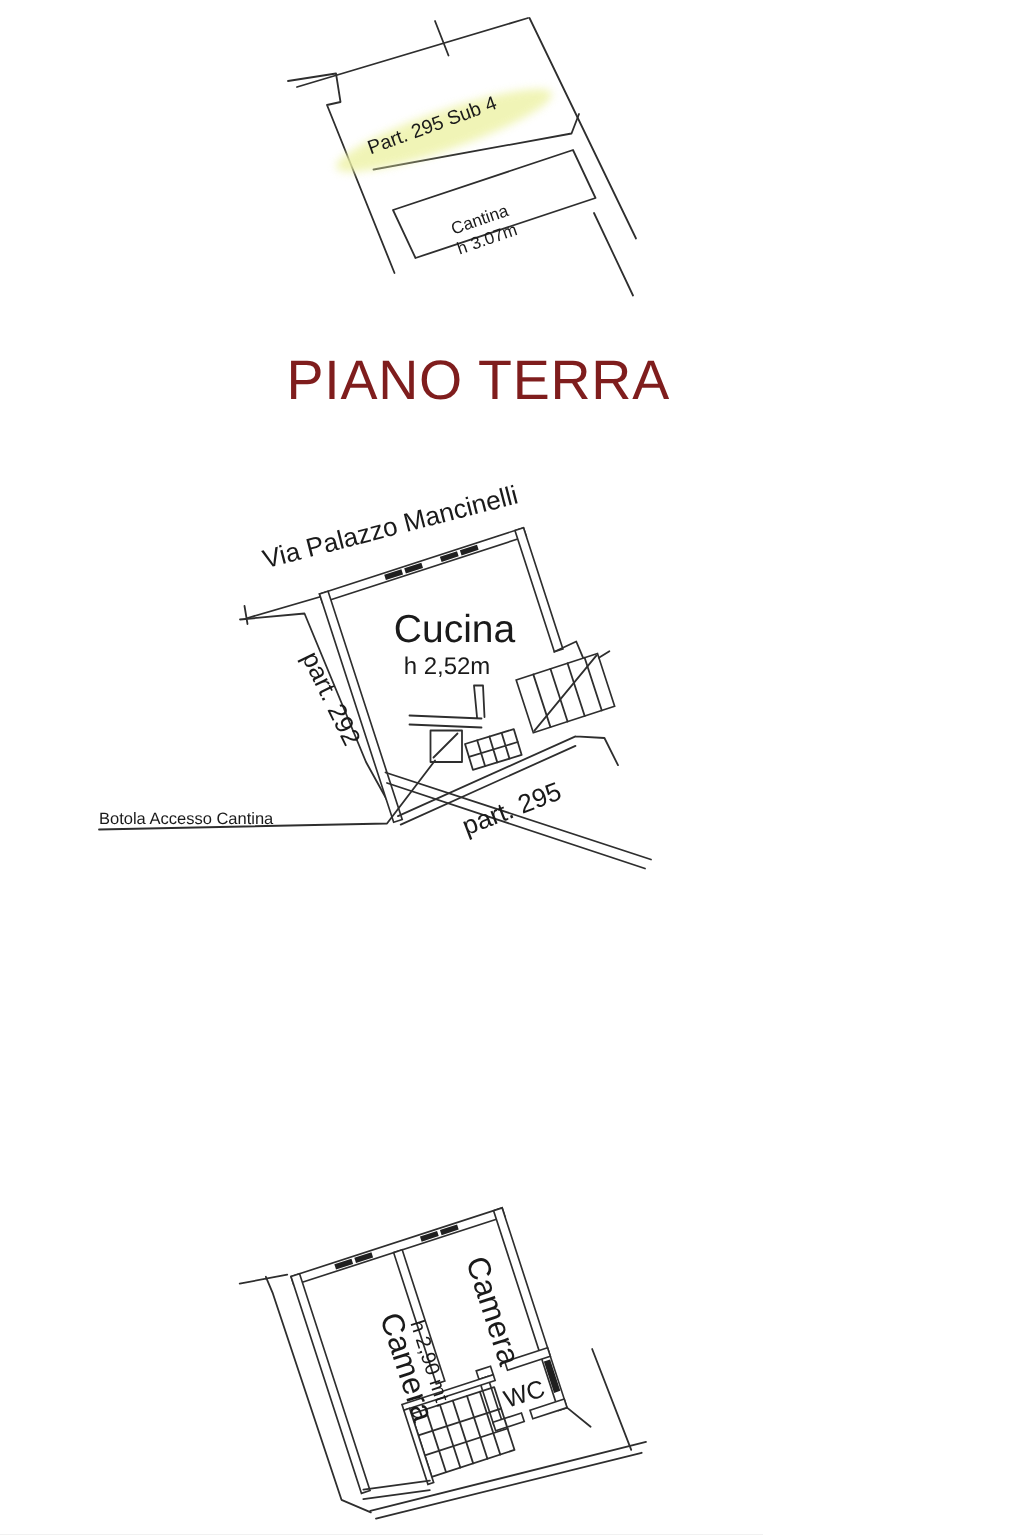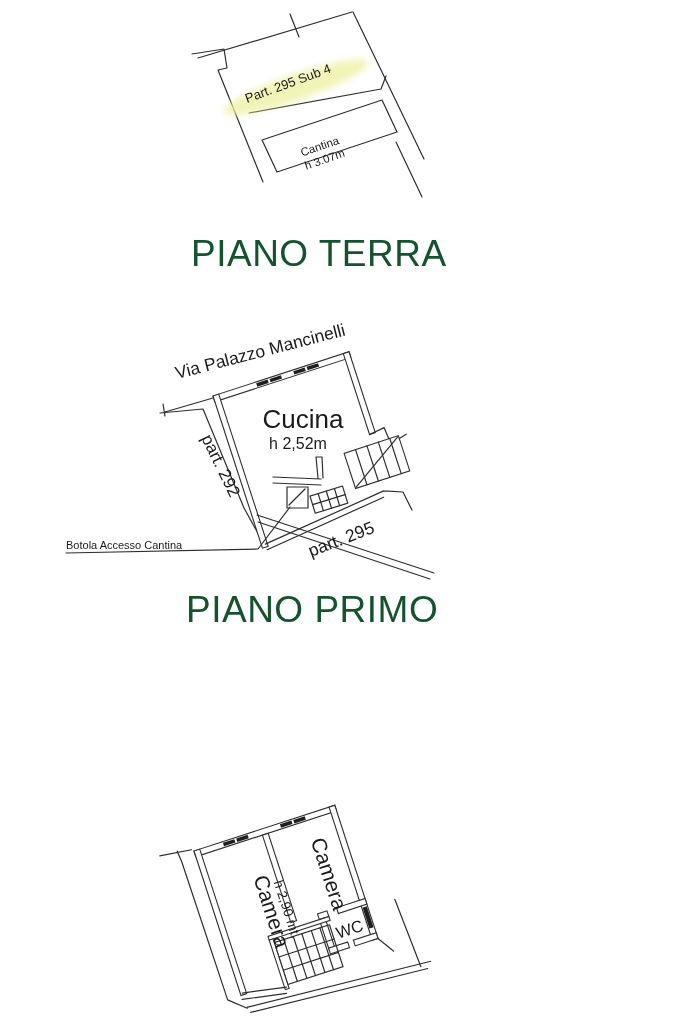--- a/index.html
+++ b/index.html
@@ -11,21 +11,21 @@
     overflow:hidden;
   }
   svg{position:absolute;left:0;top:0;}
   svg .ln{fill:none;stroke:#2e2e2e;stroke-width:1.2;stroke-linecap:round;stroke-linejoin:round;}
   svg .wall{fill:#ffffff;stroke:#2e2e2e;stroke-width:1.1;}
   svg .dark{fill:#1f1f1f;stroke:none;}
   svg text{fill:#1a1a1a;font-family:"Liberation Sans", sans-serif;}
   .floor-title{
     position:absolute;
     font-size:37px;
-    color:#14532d;
+    color:#7f1d1d;
     white-space:nowrap;
     text-align:center;
     letter-spacing:0.5px;
   }
   #title-terra{left:191px;top:233px;width:244px;}
   #title-primo{left:186px;top:589px;width:240px;}
 </style>
 </head>
 <body>
 
@@ -146,15 +146,14 @@
 
       <text transform="translate(48,44) rotate(90)" font-size="21">Camera</text>
       <text transform="translate(66,54) rotate(90)" font-size="13.5">h 2,90 mt.</text>
       <text transform="translate(114,26) rotate(90)" font-size="21">Camera</text>
       <text x="110" y="128" font-size="16.5">WC</text>
     </g>
   </g>
 </svg>
 
 <div class="floor-title" id="title-terra">PIANO TERRA</div>
-<div class="floor-title" id="title-primo">PIANO PRIMO</div>
 
 </div>
 
 </body></html>

